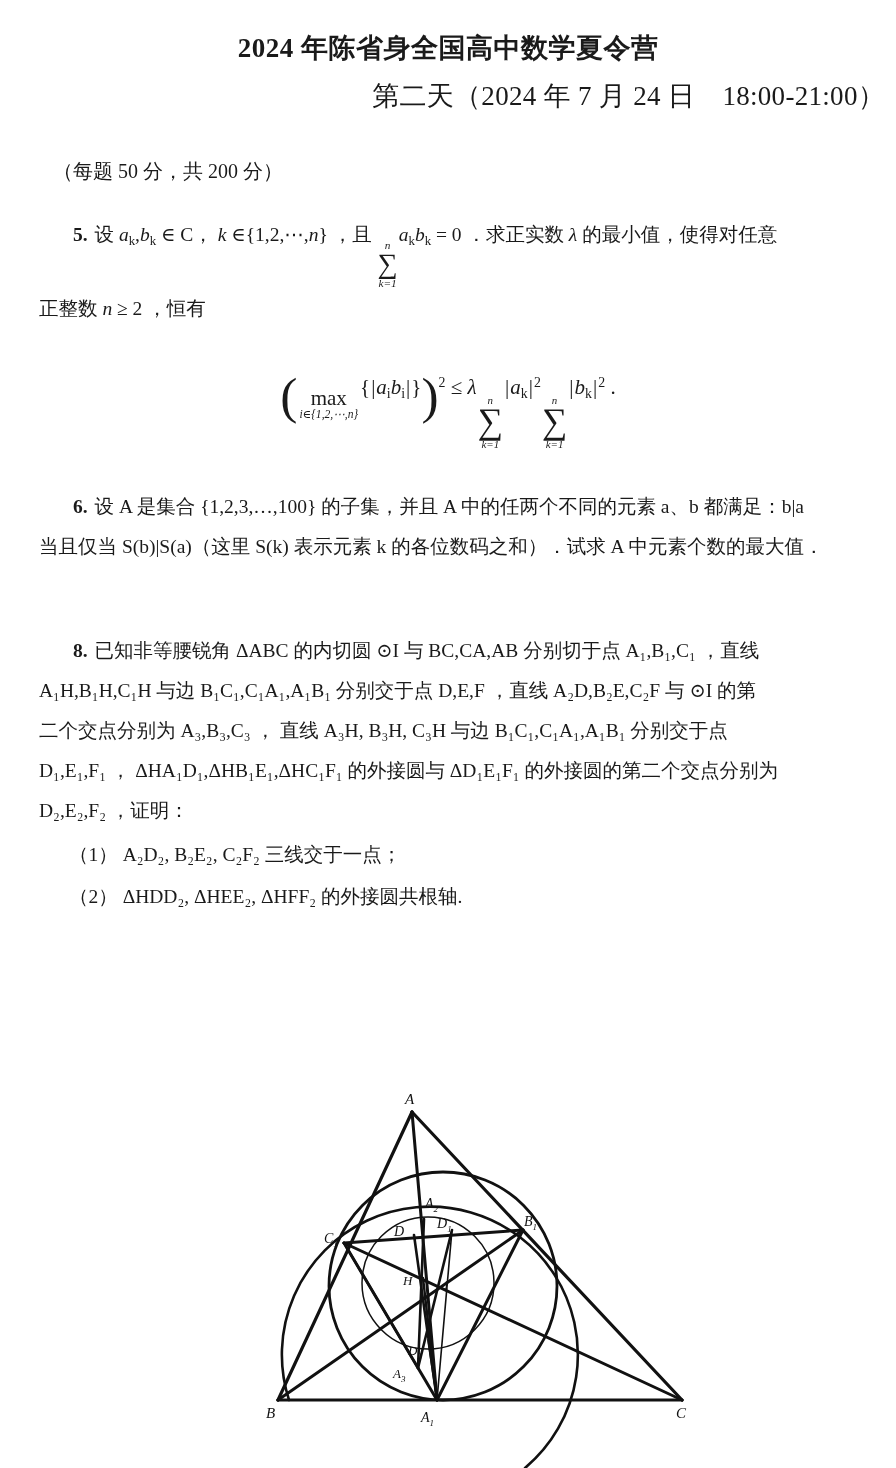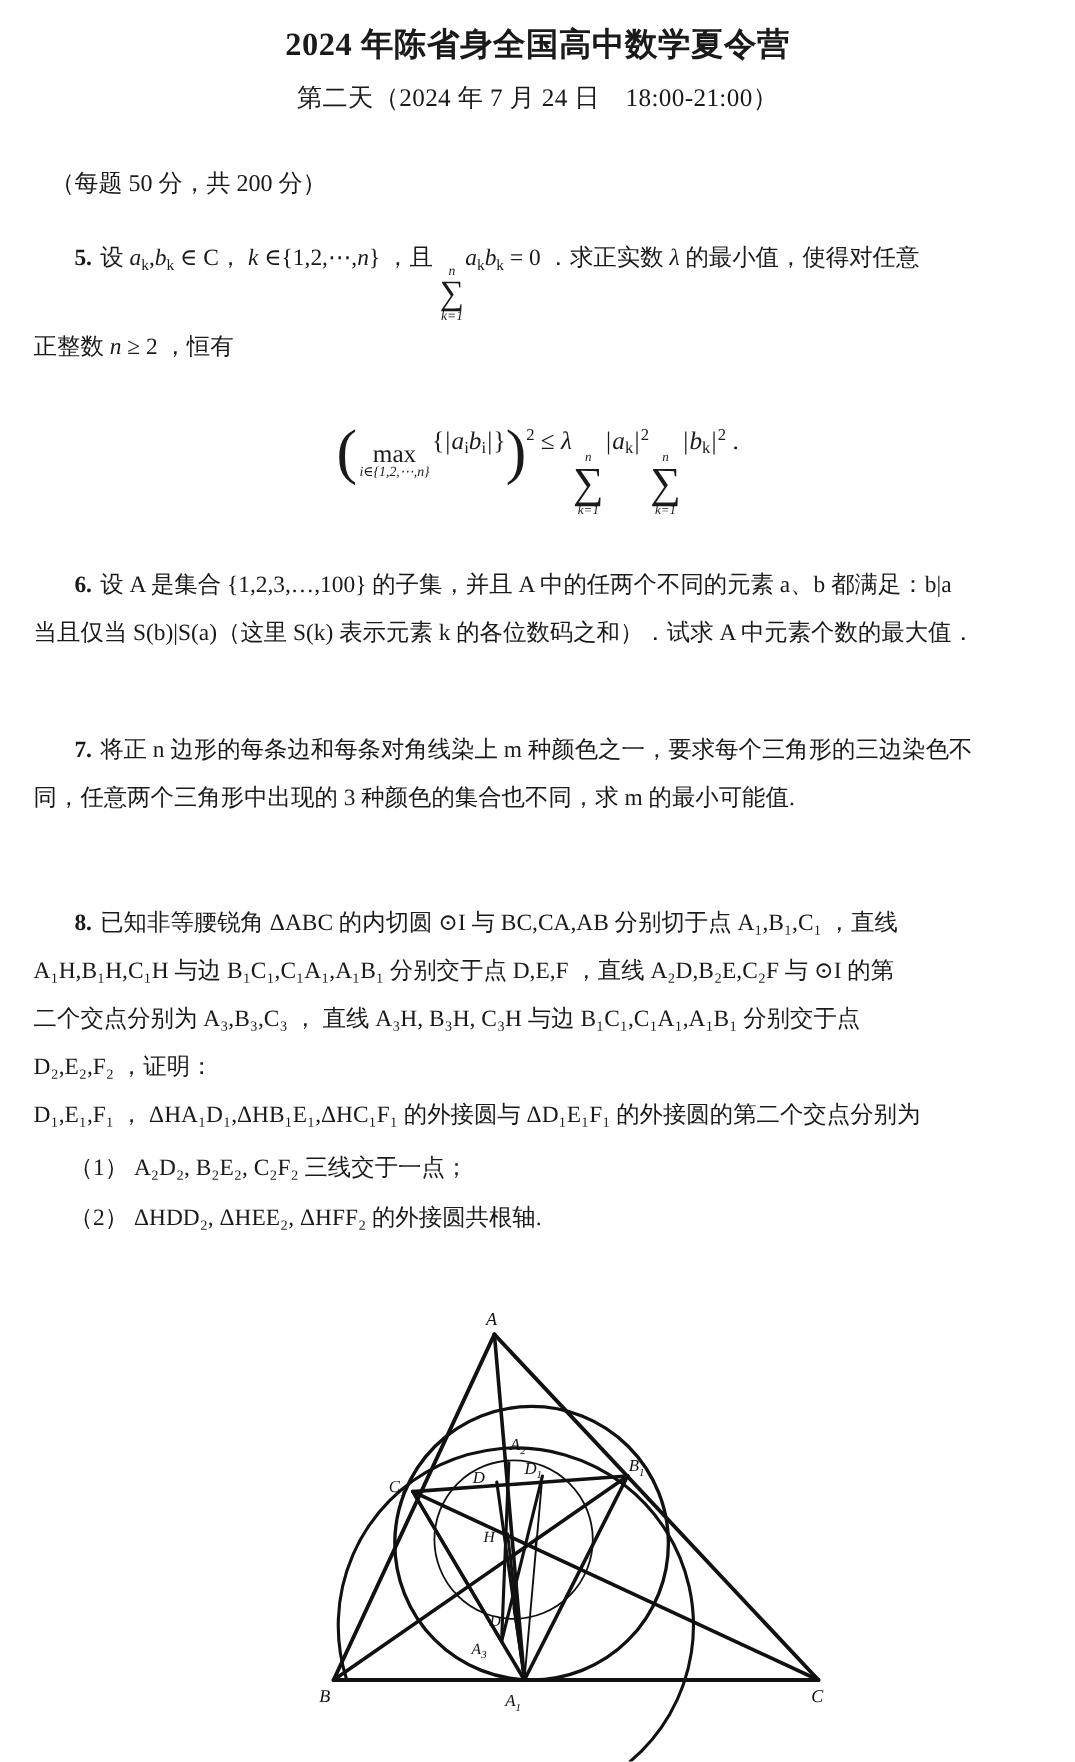--- a/index.html
+++ b/index.html
@@ -12,35 +12,35 @@
     width: 896px;
     height: 1468px;
     position: relative;
     font-family: "Liberation Serif", "DejaVu Serif", serif;
     color: #1a1a1a;
     overflow: hidden;
   }
   .page {
     position: absolute;
     inset: 0;
-    padding: 0;
+    padding: 11px;
   }
 
   
   .doc-title {
     text-align: center;
     font-size: 27px;
     font-weight: bold;
     letter-spacing: 0.5px;
     margin: 20px 0 0 0;
     line-height: 1.3;
   }
   .doc-subtitle {
-    text-align: center;
-    font-size: 21px;
+    text-align: right;
+    font-size: 27px;
     margin: 12px 0 0 0;
     letter-spacing: 0.3px;
   }
   .score-note {
     margin: 44px 0 0 42px;
     font-size: 20px;
   }
 
   
   .problem {
@@ -181,39 +181,30 @@
   <div class="problem" style="margin-top:38px;">
     <div class="lead">
       <span class="pnum">6.</span>
       <span>设 A 是集合 {1,2,3,…,100} 的子集，并且 A 中的任两个不同的元素 a、b 都满足：b|a</span>
     </div>
     <div>
       <span>当且仅当 S(b)|S(a)（这里 S(k) 表示元素 k 的各位数码之和）．试求 A 中元素个数的最大值．</span>
     </div>
   </div>
 
-  <div class="problem" style="margin-top:58px;">
-    <div class="lead">
-      <span class="pnum">7.</span>
-      <span>将正 n 边形的每条边和每条对角线染上 m 种颜色之一，要求每个三角形的三边染色不</span>
-    </div>
-    <div>
-      <span>同，任意两个三角形中出现的 3 种颜色的集合也不同，求 m 的最小可能值.</span>
-    </div>
-  </div>
 
   <div class="problem" style="margin-top:64px;">
     <div class="lead">
       <span class="pnum">8.</span>
       <span>已知非等腰锐角 ΔABC 的内切圆 ⊙I 与 BC,CA,AB 分别切于点 A₁,B₁,C₁ ，直线</span>
     </div>
     <div>A₁H,B₁H,C₁H 与边 B₁C₁,C₁A₁,A₁B₁ 分别交于点 D,E,F ，直线 A₂D,B₂E,C₂F 与 ⊙I 的第</div>
     <div>二个交点分别为 A₃,B₃,C₃ ， 直线 A₃H, B₃H, C₃H 与边 B₁C₁,C₁A₁,A₁B₁ 分别交于点</div>
+    <div>D₁,E₁,F₁ ， ΔHA₁D₁,ΔHB₁E₁,ΔHC₁F₁ 的外接圆与 ΔD₁E₁F₁ 的外接圆的第二个交点分别为</div>
     <div>D₂,E₂,F₂ ，证明：</div>
-    <div>D₁,E₁,F₁ ， ΔHA₁D₁,ΔHB₁E₁,ΔHC₁F₁ 的外接圆与 ΔD₁E₁F₁ 的外接圆的第二个交点分别为</div>
   </div>
 
   <div class="subitem">（1） A₂D₂, B₂E₂, C₂F₂ 三线交于一点；</div>
   <div class="subitem">（2） ΔHDD₂, ΔHEE₂, ΔHFF₂ 的外接圆共根轴.</div>
 
   <div class="figure-wrap">
     <svg width="896" height="390" viewBox="0 0 896 390">
       <g fill="none" stroke="#111111" stroke-linecap="round">
 
         <path d="M 289 322 A 148 148 0 1 1 525 390" stroke-width="2.6"></path>

